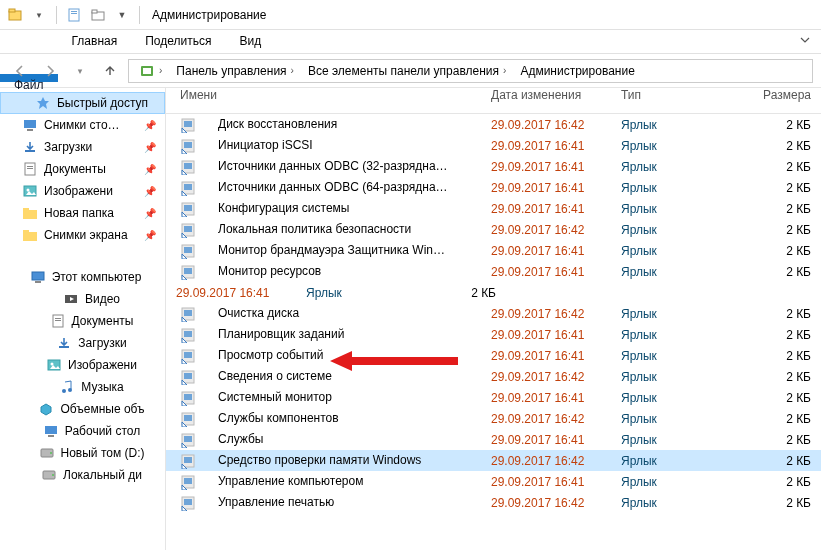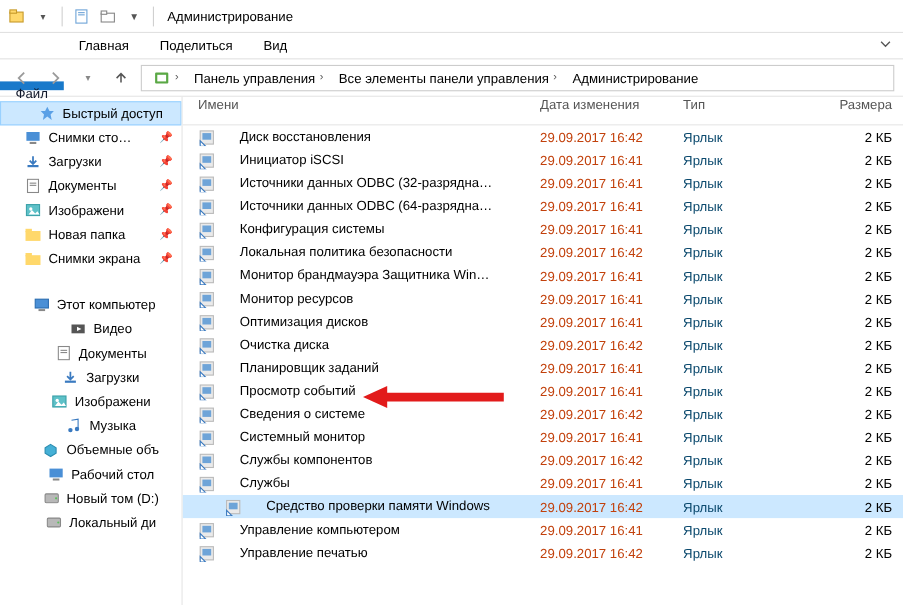--- a/index.html
+++ b/index.html
@@ -27,21 +27,21 @@
   .side-spacer { height: 10px; }
   .si-icon { width: 16px; height: 16px; display: inline-flex; align-items: center; justify-content: center; font-size: 12px; }
   .filelist { flex: 1; overflow-y: auto; }
   .columns { display: flex; height: 26px; border-bottom: 1px solid #e5e5e5; color: #555; }
   .col { padding: 0 10px; font-size: 12px; }
   .col.name { flex: 1 1 250px; padding-left: 14px; }
   .col.date { width: 130px; }
   .col.type { width: 120px; }
   .col.size { width: 90px; text-align: right; }
   .row { display: flex; align-items: center; height: 21px; }
-  .row.highlighted { background: #cce8ff; padding-left: 24px; }
+  .row.highlighted { background: #cce8ff; }
   .cell { padding: 0 10px; font-size: 12px; white-space: nowrap; overflow: hidden; text-overflow: ellipsis; }
   .cell.name { flex: 1 1 250px; padding-left: 14px; display: flex; align-items: flex-start; gap: 22px; }
   .cell.date { width: 130px; color: #c2410c; }
   .cell.type { width: 120px; color: #0c4a6e; }
   .cell.size { width: 90px; text-align: right; }
   .file-icon { width: 16px; height: 16px; display: inline-flex; align-items: center; justify-content: center; }
   .arrow-annotation { position: absolute; pointer-events: none; }
   svg { display: block; }
   .root { position: relative; width: 821px; height: 550px; }
 </style>
@@ -424,30 +424,20 @@
                   <polygon points="2,16 2,11 7,16" fill="#fff" stroke="#3a7ac0"></polygon>
                 </svg>
               </span>
               <span>Монитор ресурсов</span>
             </div>
             <div class="cell date">29.09.2017 16:41</div>
             <div class="cell type">Ярлык</div>
             <div class="cell size">2 КБ</div>
           </div>
           <div class="row">
-            <div class="cell name">
-              <span class="file-icon">
-                <svg width="16" height="16">
-                  <rect x="2" y="2" width="12" height="12" fill="#eaeaea" stroke="#bababa"></rect>
-                  <rect x="4" y="4" width="8" height="6" fill="#6ea4d8"></rect>
-                  <polygon points="2,16 2,11 7,16" fill="#fff" stroke="#3a7ac0"></polygon>
-                </svg>
-              </span>
-              <span>Оптимизация дисков</span>
-            </div>
             <div class="cell date">29.09.2017 16:41</div>
             <div class="cell type">Ярлык</div>
             <div class="cell size">2 КБ</div>
           </div>
           <div class="row">
             <div class="cell name">
               <span class="file-icon">
                 <svg width="16" height="16">
                   <rect x="2" y="2" width="12" height="12" fill="#eaeaea" stroke="#bababa"></rect>
                   <rect x="4" y="4" width="8" height="6" fill="#6ea4d8"></rect>

